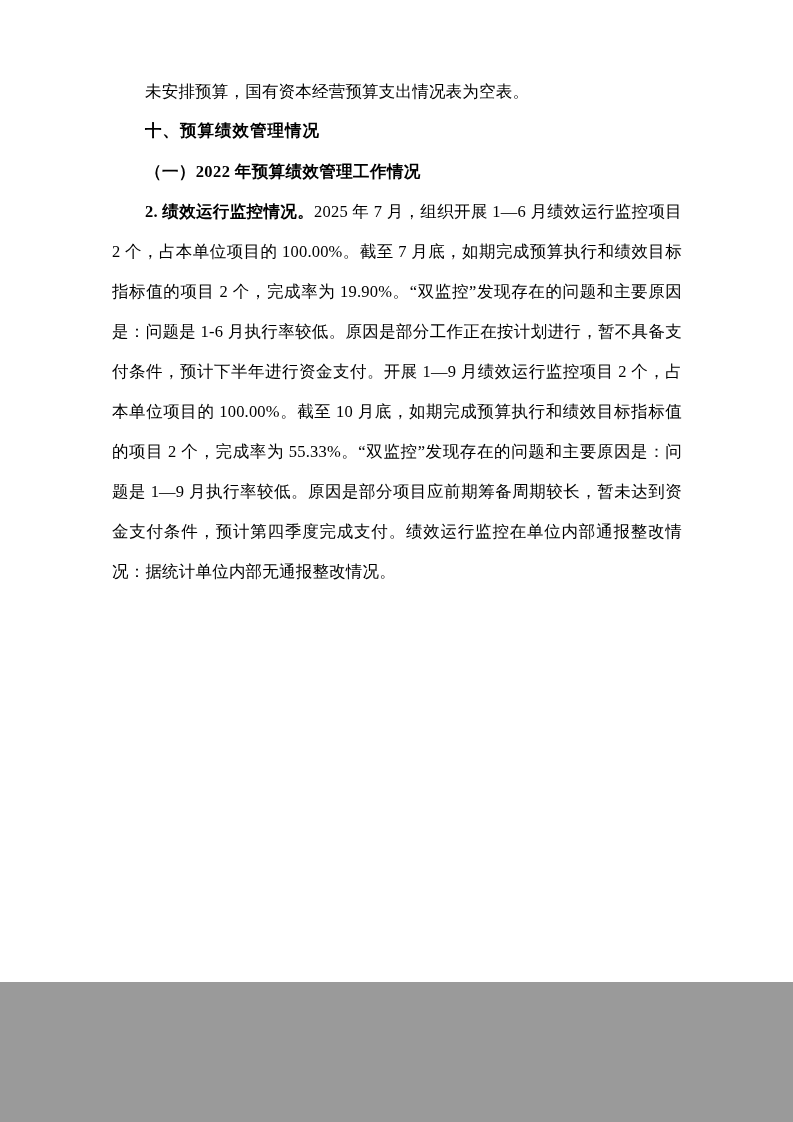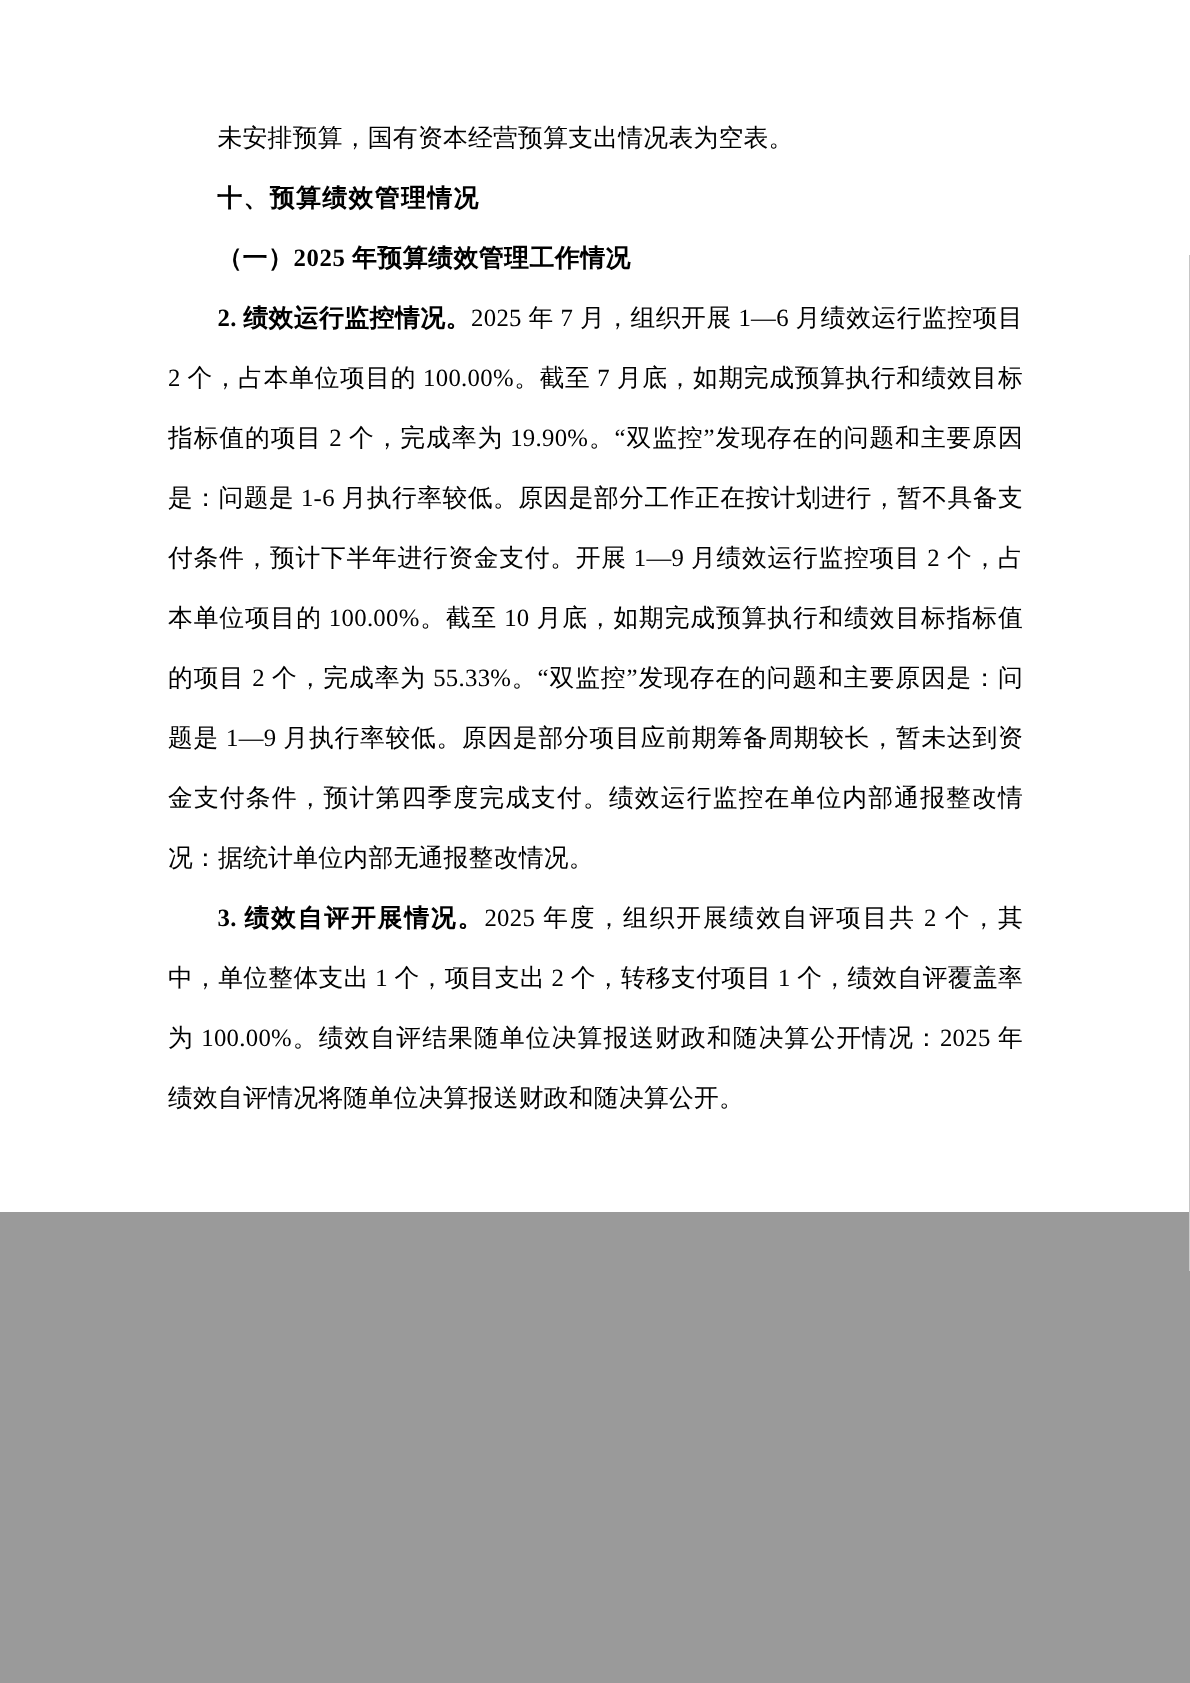--- a/index.html
+++ b/index.html
@@ -2,21 +2,21 @@
 <html><head>
 <meta charset="utf-8">
 <style>
   html, body {
     margin: 0;
     padding: 0;
     background: #9a9a9a;
   }
   .page {
     width: 793px;
-    height: 808px;
+    height: 982px;
     background: #ffffff;
     box-sizing: border-box;
     position: relative;
     margin: 0 auto;
     overflow: hidden;
     font-family: "Liberation Serif", "DejaVu Serif", serif;
     color: #000000;
   }
   .content {
     position: absolute;
@@ -30,21 +30,21 @@
     line-height: 40px;
     text-align: justify;
     text-justify: inter-ideograph;
     letter-spacing: 0.2px;
   }
   .indent2 {
     text-indent: 2em;
   }
   .heading {
     font-weight: bold;
-    font-family: Liberation Sans, sans-serif;
+    font-family: Liberation Mono, monospace;
     text-indent: 2em;
     letter-spacing: 1px;
   }
   .subheading {
     font-weight: bold;
     text-indent: 2em;
     letter-spacing: 0.4px;
   }
   .b {
     font-weight: bold;
@@ -63,24 +63,23 @@
 </head>
 <body>
 
 <div class="page">
   <div class="content">
 
     <p class="indent2">未安排预算，国有资本经营预算支出情况表为空表。</p>
 
     <p class="heading">十、预算绩效管理情况</p>
 
-    <p class="subheading">（一）2025 年预算绩效管理工作情况</p>
+    <p class="subheading">（一）2022 年预算绩效管理工作情况</p>
 
 
 
     <p class="indent2"><span class="b">2. 绩效运行监控情况。</span><span>2025 年 7 月，组织开展 1—6 月绩效运行监控项目 2 个，占本单位项目的 100.00%。截至 7 月底，如期完成预算执行和绩效目标指标值的项目 2 个，完成率为 19.90%。“双监控”发现存在的问题和主要原因是：问题是 1-6 月执行率较低。原因是部分工作正在按计划进行，暂不具备支付条件，预计下半年进行资金支付。开展 1—9 月绩效运行监控项目 2 个，占本单位项目的 100.00%。截至 10 月底，如期完成预算执行和绩效目标指标值的项目 2 个，完成率为 55.33%。“双监控”发现存在的问题和主要原因是：问题是 1—9 月执行率较低。原因是部分项目应前期筹备周期较长，暂未达到资金支付条件，预计第四季度完成支付。绩效运行监控在单位内部通报整改情况：据统计单位内部无通报整改情况。</span></p>
 
-    <p class="indent2"><span class="b">3. 绩效自评开展情况。</span><span>2025 年度，组织开展绩效自评项目共 2 个，其中，单位整体支出 1 个，项目支出 2 个，转移支付项目 1 个，绩效自评覆盖率为 100.00%。绩效自评结果随单位决算报送财政和随决算公开情况：2025 年绩效自评情况将随单位决算报送财政和随决算公开。</span></p>
 
   </div>
 
   <div class="pagenum">11</div>
 </div>
 
 </body></html>

